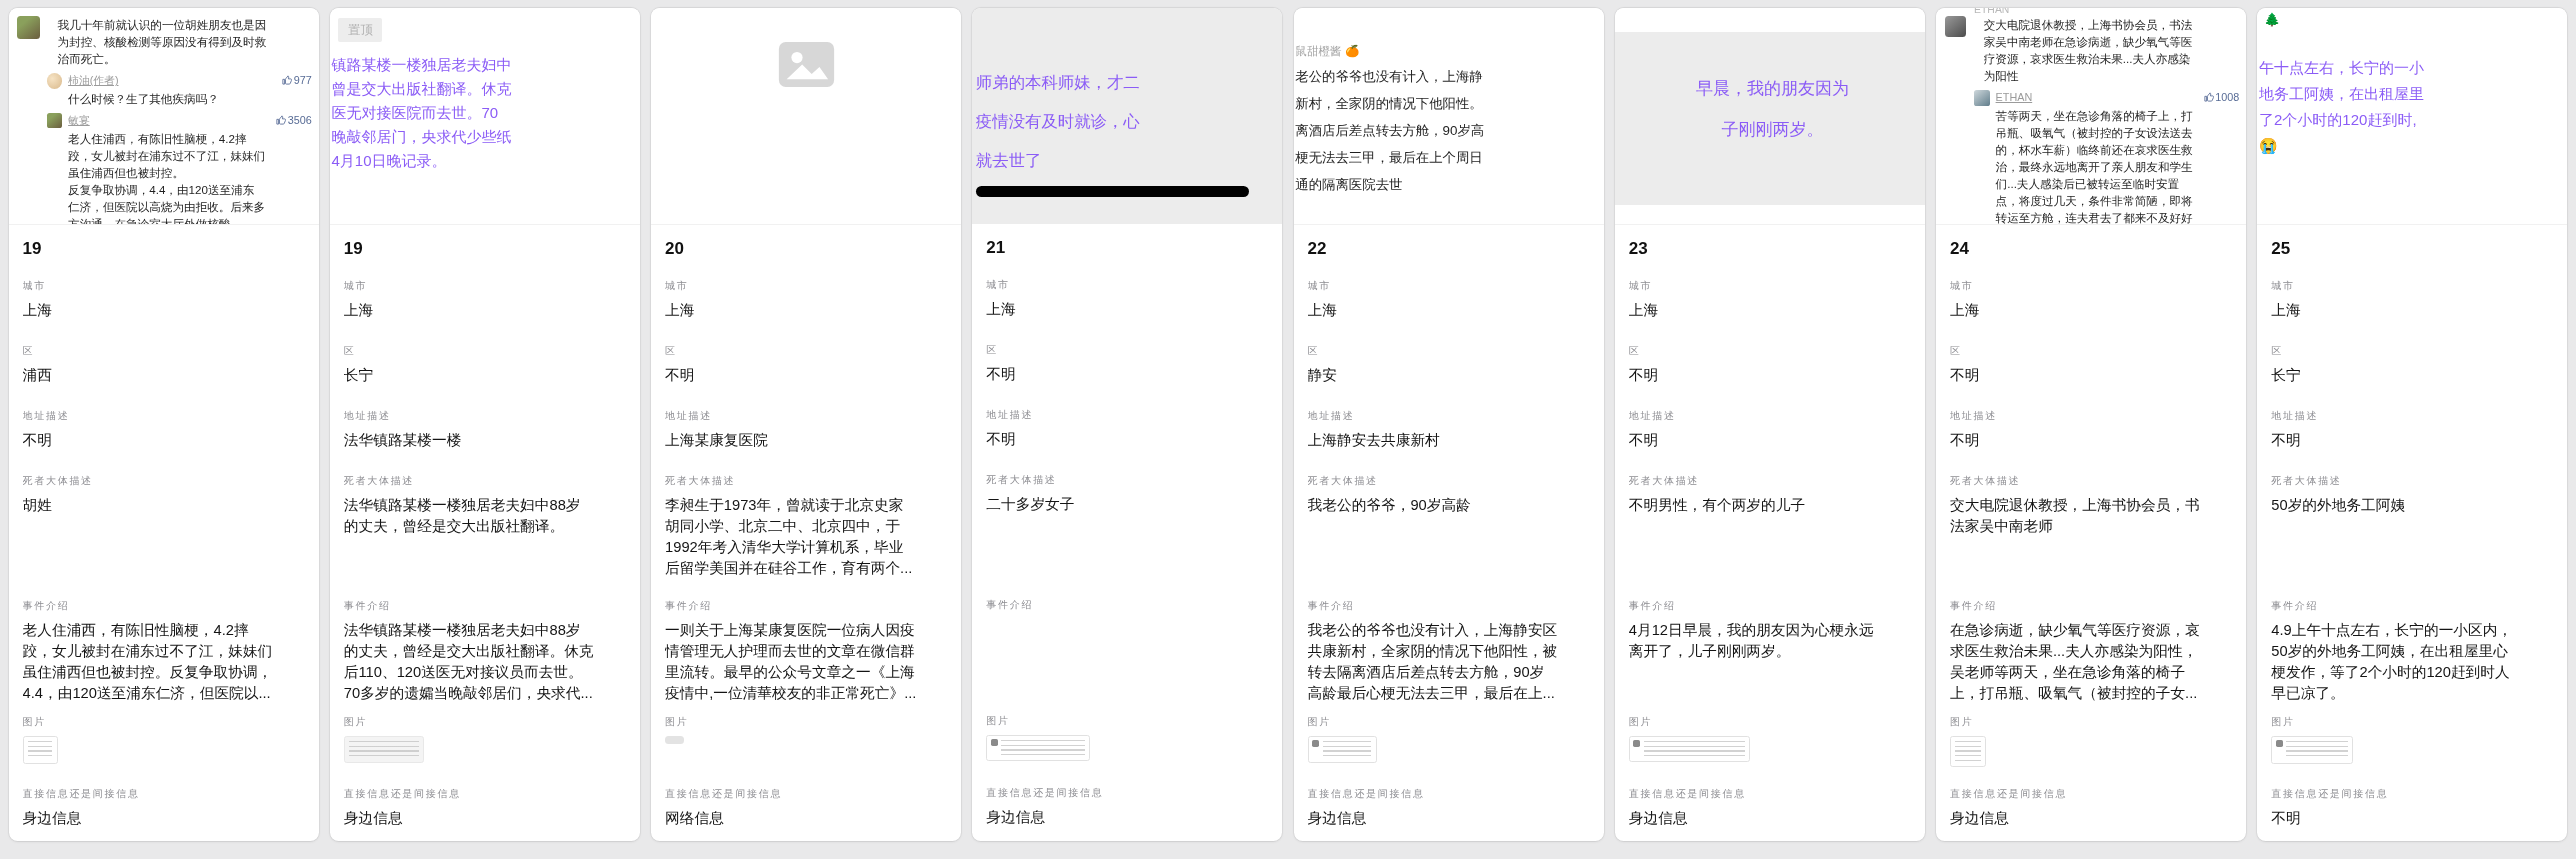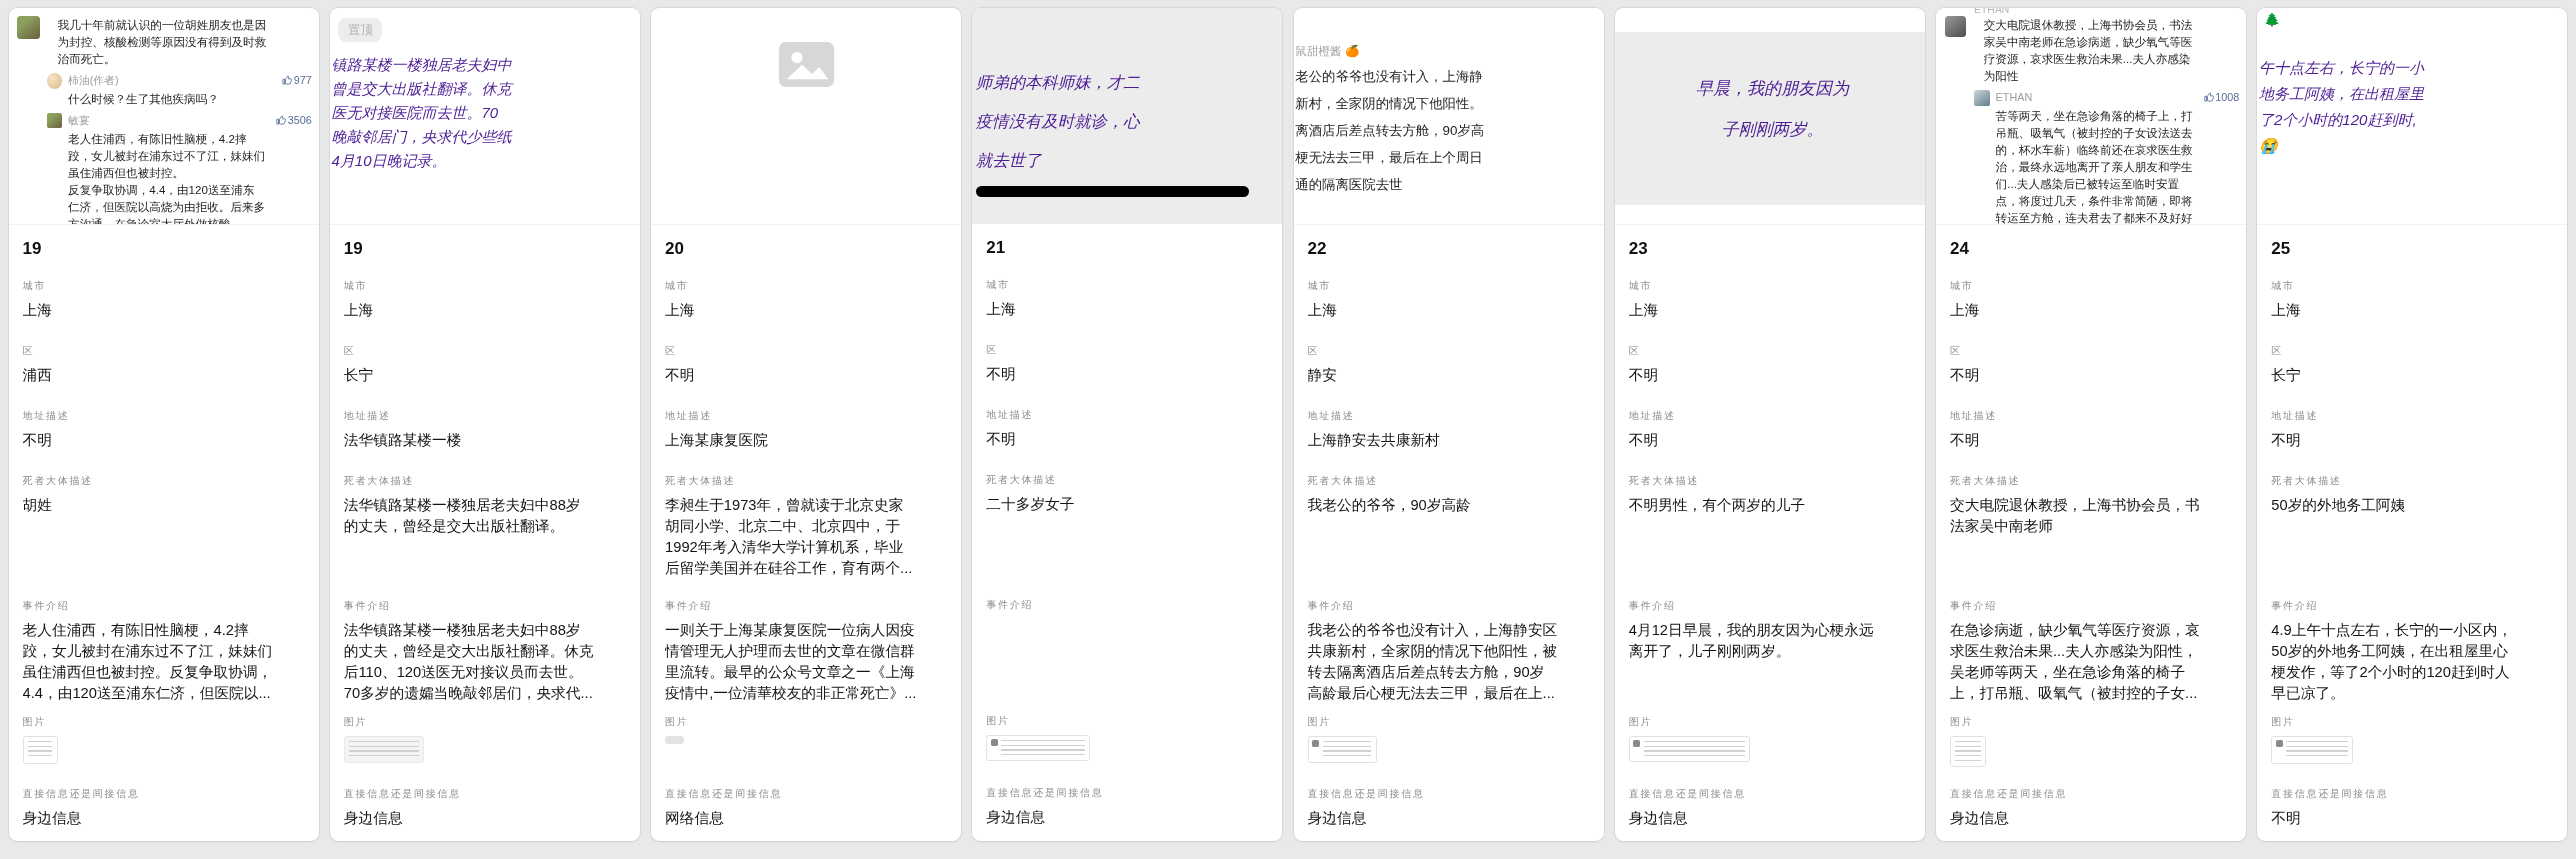--- a/index.html
+++ b/index.html
@@ -26,26 +26,26 @@
   .av24{width:21px;height:21px;}
   .av18{width:15.5px;height:15.5px;border-radius:2.6px;}
   .av-land{background:linear-gradient(140deg,#8aa05c 30%,#6b5d3f);}
   .av-face{border-radius:50%;background:radial-gradient(circle at 35% 35%,#f6e3c4,#d9b98c);}
   .av-dark{background:linear-gradient(140deg,#9a9a9a,#4c4c4c);}
   .av-snow{background:linear-gradient(140deg,#cfd8dc,#607d8b);}
   .wmain{font-size:11.6px;line-height:17px;color:#1f1f1f;min-width:0;}
   .wsub{display:flex;gap:6px;padding:6px 7px 0 38px;}
   .wbody{flex:1;min-width:0;}
   .whead{display:flex;justify-content:space-between;align-items:center;font-size:10.8px;line-height:14px;}
-  .wname{color:#9b9b9b;}
+  .wname{color:#9b9b9b;text-decoration:underline;}
   .wlike{color:#576b95;display:inline-flex;align-items:center;gap:1px;justify-content:center;}
   .wtext{font-size:11.6px;line-height:17px;color:#1f1f1f;margin-top:2.6px;}
   .pin-badge{position:absolute;top:10.4px;left:8.6px;background:#ededed;color:#b3b3b3;
-    font-size:12.5px;padding:3.5px 9.5px;border-radius:8px;}
-  .big-lines{color:#4c1d95;font-style:italic;}
+    font-size:12.5px;padding:3.5px 9.5px;border-radius:2px;}
+  .big-lines{color:#8b5cf6;}
   .sz17{font-size:15px;line-height:24px;padding:45px 0 0 1.7px;}
   .sz19{font-size:16.4px;line-height:39px;padding:55px 0 0 3.5px;}
   .sz20{font-size:17px;line-height:41px;padding:36px 0 0 5.2px;text-align:center;}
   .sz25lines{font-size:15px;line-height:26px;padding:47px 0 0 1.7px;}
   .black-bar{height:11.2px;background:#000;border-radius:6px;width:88%;margin:6px 0 0 3.5px;}
   .post-name{color:#a3a3a3;font-size:11.6px;padding:36px 0 0 1.7px;}
   .med-lines{font-size:13.4px;line-height:27px;color:#1f1f1f;padding:4.3px 0 0 1.7px;}
   .gray-block{background:#ececec;height:173px;margin-top:24px;overflow:hidden;}
   .cv-center{display:flex;align-items:flex-start;justify-content:center;}
   .ph-icon{margin-top:33px;}

